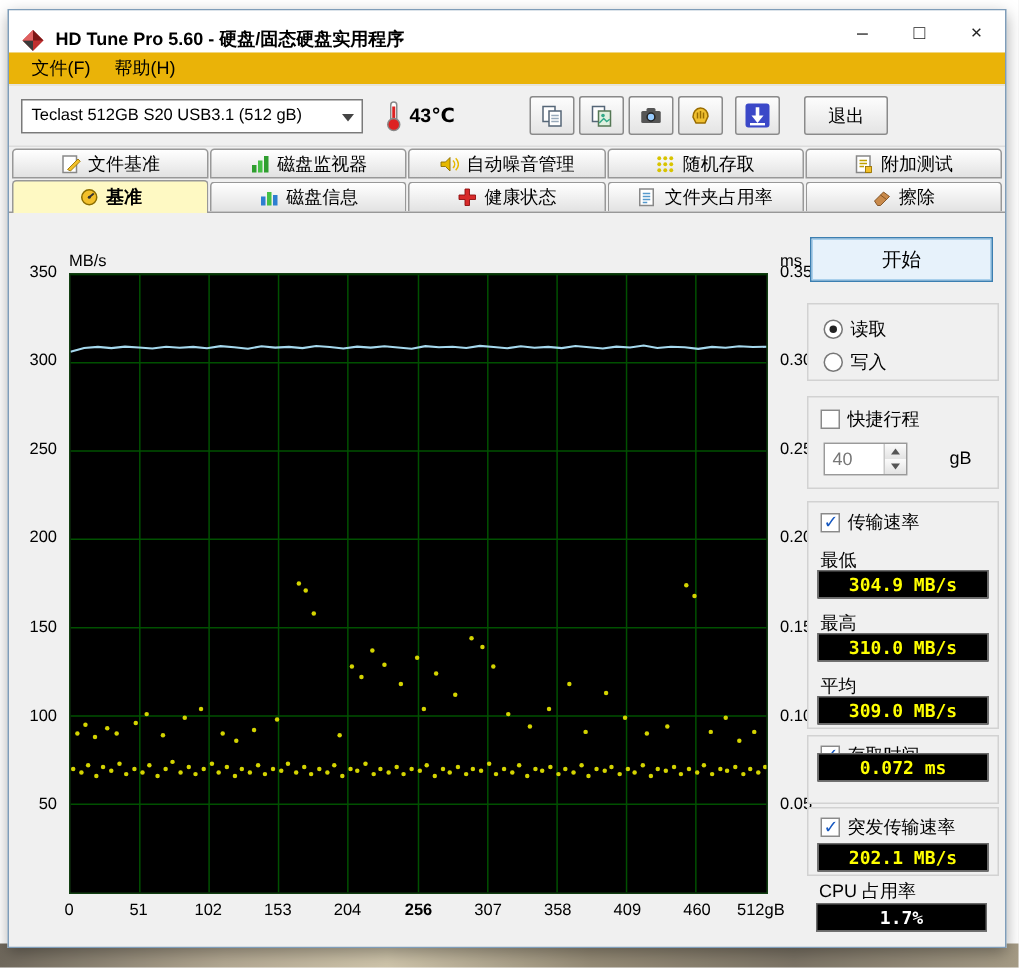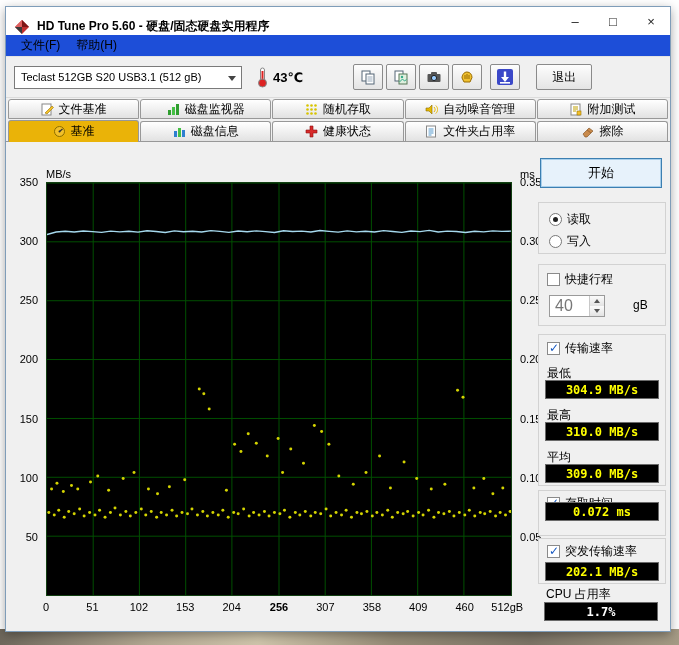--- a/index.html
+++ b/index.html
@@ -10,42 +10,42 @@
   .window{position:absolute;left:5px;top:6px;width:666px;height:626px;background:#f0f0f0;
     border:1px solid #7f9db9;box-shadow:0 3px 10px rgba(0,0,0,.35);display:flex;flex-direction:column}
 
   
   .titlebar{height:28px;background:#fff;display:flex;align-items:flex-end;padding-left:8px;flex:0 0 auto}
   .titlebar .title{font-size:12px;font-weight:bold;margin-left:7px;flex:1;white-space:nowrap;overflow:hidden}
   .win-controls{display:flex;height:100%}
   .win-btn{width:38px;display:flex;align-items:center;justify-content:center;font-size:13px;color:#222;cursor:default}
 
   
-  .menubar{height:22px;background:#1d4ed8;border-bottom:1px solid #e3e3e3;display:flex;align-items:center;padding-left:8px;gap:2px;flex:0 0 auto}
+  .menubar{height:22px;background:#eab308;border-bottom:1px solid #e3e3e3;display:flex;align-items:center;padding-left:8px;gap:2px;flex:0 0 auto}
   .menu-item{padding:2px 7px}
 
   
   .toolbar{height:40px;display:flex;align-items:center;padding:0 8px;flex:0 0 auto;background:#f0f0f0}
   .combo{width:228px;height:23px;background:#fff;border:1px solid #7a7a7a;display:flex;align-items:center;font-size:11px;padding-left:6px;position:relative}
   .combo .combo-arrow{position:absolute;right:5px;top:9px;width:0;height:0;border-left:4px solid transparent;border-right:4px solid transparent;border-top:5px solid #444}
   .thermo{margin-left:14px}
   .temp{font-weight:bold;margin-left:4px;font-size:13px}
   .btn-group{display:flex;gap:3px;margin-left:50px}
   .tool-btn{width:30px;height:26px;border:1px solid #8a8a8a;border-radius:2px;background:linear-gradient(#fdfdfd,#e4e4e4);display:flex;align-items:center;justify-content:center}
   .dl-btn{margin-left:8px}
   .exit-btn{margin-left:16px;width:56px;height:26px;border:1px solid #8a8a8a;border-radius:2px;background:linear-gradient(#fdfdfd,#e4e4e4);display:flex;align-items:center;justify-content:center;font-size:12px}
 
   
   .tabrow{display:flex;align-items:flex-end;padding:0 2px;gap:1px;flex:0 0 auto;position:relative}
   .tabrow1{height:22px;border-top:1px solid #dcdcdc}
   .tabrow2{height:22px}
   .tab{flex:1;height:20px;border:1px solid #989898;border-radius:3px 3px 0 0;background:linear-gradient(#ffffff,#e2e2e2);
     display:flex;align-items:center;justify-content:center;gap:5px;font-size:12px;white-space:nowrap;cursor:default}
   .tabrow2 .tab{border-bottom:none}
-  .tab.active{height:22px;background:#eab308;z-index:3;margin-bottom:-1px;font-weight:normal}
+  .tab.active{height:22px;background:#fef9c3;z-index:3;margin-bottom:-1px;font-weight:bold}
   .ticon{flex:0 0 auto}
 
   
   .content{flex:1;border-top:1px solid #989898;position:relative;background:#f0f0f0}
 
   
   .plot-frame{position:absolute;left:40px;top:40px;width:466px;height:414px;background:#000;border:1px solid #123f12}
   .plot-frame svg{display:block;width:100%;height:100%}
   .axis-unit{position:absolute;top:26px;font-size:11px}
   .unit-left{left:40px}
@@ -74,21 +74,21 @@
   .radio{width:13px;height:13px;border:1px solid #777;border-radius:50%;background:#fff;position:relative;flex:0 0 auto}
   .radio.sel::after{content:"";position:absolute;left:3px;top:3px;width:5px;height:5px;border-radius:50%;background:#222}
   .checkbox{width:13px;height:13px;border:1px solid #8a8a8a;background:#fff;position:relative;flex:0 0 auto;font-size:0}
   .checkbox.checked::after{content:"\2713";position:absolute;left:1px;top:-1px;font-size:12px;font-weight:bold;color:#1557c0;line-height:13px}
   .vbox{position:absolute;left:6px;width:114px;height:19px;background:#000;border:1px solid #6a6a6a;
     color:#ffff00;font-family:"DejaVu Sans Mono","Liberation Mono",monospace;font-weight:bold;font-size:12px;
     display:flex;align-items:center;justify-content:center;letter-spacing:0}
   .vbox.cpu{color:#ffffff}
   .sublabel{position:absolute;left:8px;font-size:12px}
   .spinbox{position:absolute;left:10px;top:30px;width:56px;height:22px;background:#fff;border:1px solid #9a9a9a;display:flex}
-  .spin-val{flex:1;display:flex;align-items:center;padding-left:5px;color:#777;font-size:16px}
+  .spin-val{flex:1;display:flex;align-items:center;padding-left:5px;color:#777;font-size:12px}
   .spin-arrows{width:15px;border-left:1px solid #c8c8c8;display:flex;flex-direction:column}
   .spin-arrows div{flex:1;display:flex;align-items:center;justify-content:center;background:linear-gradient(#fbfbfb,#e3e3e3)}
   .spin-arrows .up::after{content:"";border-left:3px solid transparent;border-right:3px solid transparent;border-bottom:4px solid #555}
   .spin-arrows .dn::after{content:"";border-left:3px solid transparent;border-right:3px solid transparent;border-top:4px solid #555}
   .gb-label{position:absolute;left:94px;top:33px}
 </style>
 </head>
 <body>
 
 <div class="desktop-strip"></div>
@@ -180,38 +180,38 @@
     <div class="tab">
       <svg class="ticon" width="13" height="13" viewBox="0 0 13 13">
         <rect x="1" y="7" width="3" height="5" fill="#2f9e2f"></rect>
         <rect x="5" y="4" width="3" height="8" fill="#45c045"></rect>
         <rect x="9" y="1" width="3" height="11" fill="#2f9e2f"></rect>
       </svg>
       <span>磁盘监视器</span>
     </div>
     <div class="tab">
       <svg class="ticon" width="13" height="13" viewBox="0 0 13 13">
+        <polygon points="1,5 4,5 7,2 7,11 4,8 1,8" fill="#e6b800" stroke="#8a6d00" stroke-width="0.6"></polygon>
+        <path d="M9 4c1.5 1.5 1.5 3.5 0 5M10.8 2.5c2.4 2.4 2.4 5.6 0 8" stroke="#e6b800" fill="none"></path>
+      </svg>
+      <span>自动噪音管理</span>
+    </div>
+    <div class="tab">
+      <svg class="ticon" width="13" height="13" viewBox="0 0 13 13">
         <circle cx="2.5" cy="2.5" r="1.3" fill="#d8c400"></circle>
           <circle cx="6.5" cy="2.5" r="1.3" fill="#d8c400"></circle>
           <circle cx="10.5" cy="2.5" r="1.3" fill="#d8c400"></circle>
         <circle cx="2.5" cy="6.5" r="1.3" fill="#d8c400"></circle>
           <circle cx="6.5" cy="6.5" r="1.3" fill="#d8c400"></circle>
           <circle cx="10.5" cy="6.5" r="1.3" fill="#d8c400"></circle>
         <circle cx="2.5" cy="10.5" r="1.3" fill="#d8c400"></circle>
           <circle cx="6.5" cy="10.5" r="1.3" fill="#d8c400"></circle>
           <circle cx="10.5" cy="10.5" r="1.3" fill="#d8c400"></circle>
       </svg>
       <span>随机存取</span>
-    </div>
-    <div class="tab">
-      <svg class="ticon" width="13" height="13" viewBox="0 0 13 13">
-        <polygon points="1,5 4,5 7,2 7,11 4,8 1,8" fill="#e6b800" stroke="#8a6d00" stroke-width="0.6"></polygon>
-        <path d="M9 4c1.5 1.5 1.5 3.5 0 5M10.8 2.5c2.4 2.4 2.4 5.6 0 8" stroke="#e6b800" fill="none"></path>
-      </svg>
-      <span>自动噪音管理</span>
     </div>
     <div class="tab">
       <svg class="ticon" width="13" height="13" viewBox="0 0 13 13">
         <rect x="2" y="1" width="9" height="11" fill="#fff" stroke="#888"></rect>
         <path d="M4 4h5M4 6h5M4 8h3" stroke="#c0a000"></path>
         <rect x="8" y="8" width="4" height="4" fill="#f2c02a" stroke="#9a7400" stroke-width="0.6"></rect>
       </svg>
       <span>附加测试</span>
     </div>
   </div>

